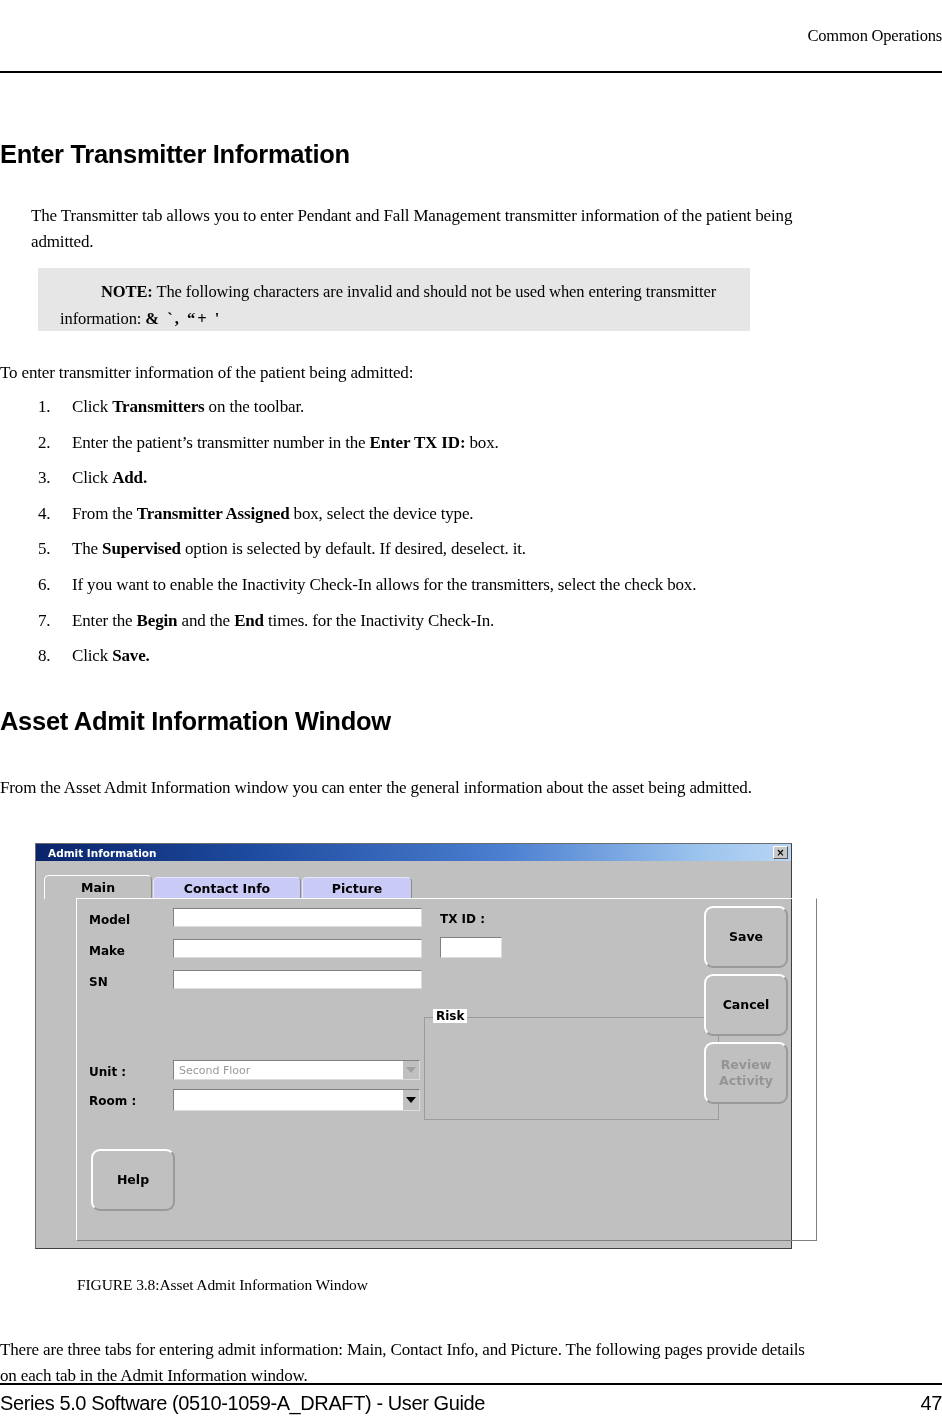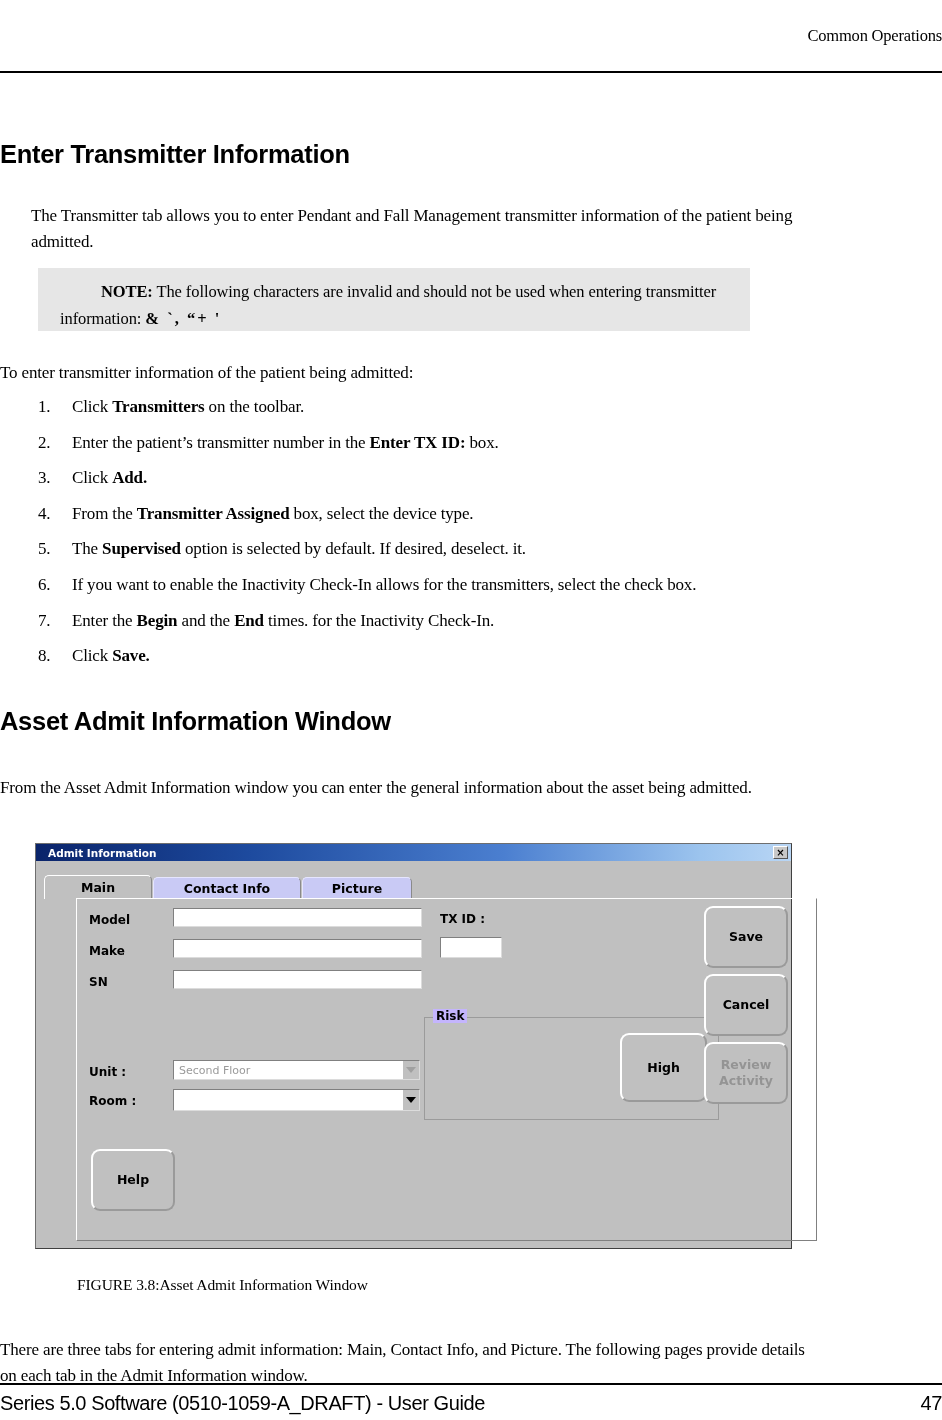--- a/index.html
+++ b/index.html
@@ -264,21 +264,21 @@
   
   .groupbox {
     position: absolute;
     border: 1px solid #9b9b9b;
     box-sizing: border-box;
   }
   .groupbox .gb-title {
     position: absolute;
     top: -9px;
     left: 8px;
-    background: #c4b5fd;
+    background: #ffffff;
     padding: 0 3px;
     font-family: "DejaVu Sans", sans-serif;
     font-size: 12px;
     font-weight: bold;
   }
 
   .btn {
     position: absolute;
     background: #c0c0c0;
     border: 2px solid #ffffff;
@@ -402,21 +402,20 @@
     <div class="text-input" style="left:96px; top:40px; width:249px; height:19px;"></div>
 
     <span class="fld-label" style="left:12px; top:76px;">SN</span>
     <div class="text-input" style="left:96px; top:71px; width:249px; height:19px;"></div>
 
     <span class="fld-label" style="left:363px; top:13px;">TX ID :</span>
     <div class="text-input" style="left:363px; top:38px; width:62px; height:21px;"></div>
 
     <div class="groupbox" style="left:347px; top:118px; width:295px; height:103px;">
       <span class="gb-title">Risk</span>
-      <div class="btn" style="left:195px; top:15px; width:87px; height:69px;">High</div>
     </div>
 
     <span class="fld-label" style="left:12px; top:166px;">Unit :</span>
     <div class="combo disabled" style="left:96px; top:161px; width:247px; height:20px;">
       <span class="combo-val">Second Floor</span>
       <span class="arrow">
           <span class="tri dim"></span>
         </span>
     </div>
 

